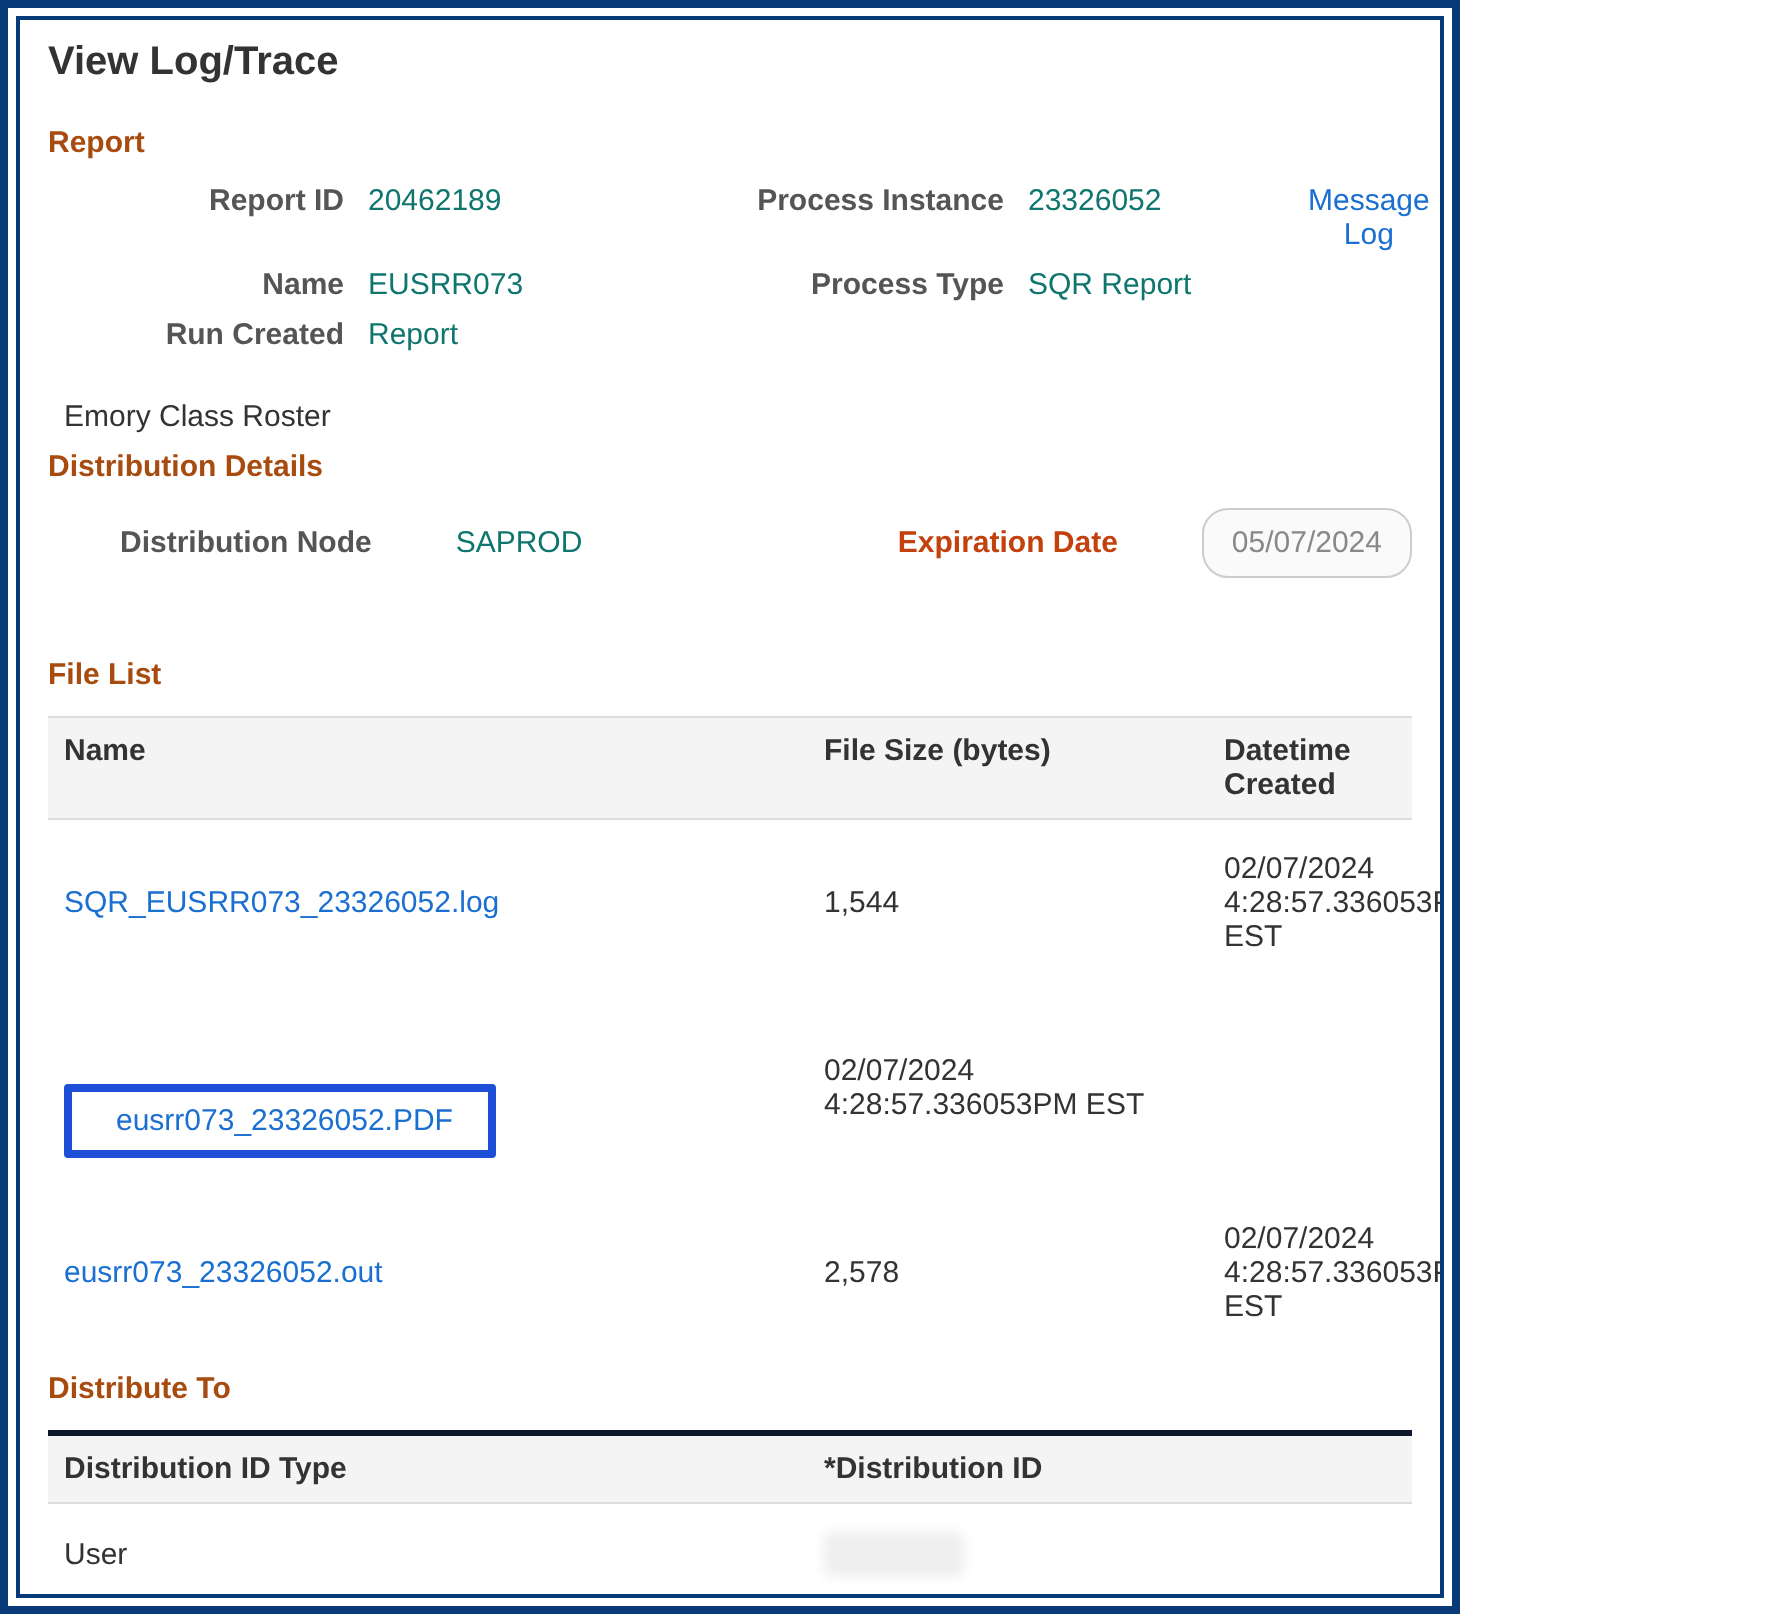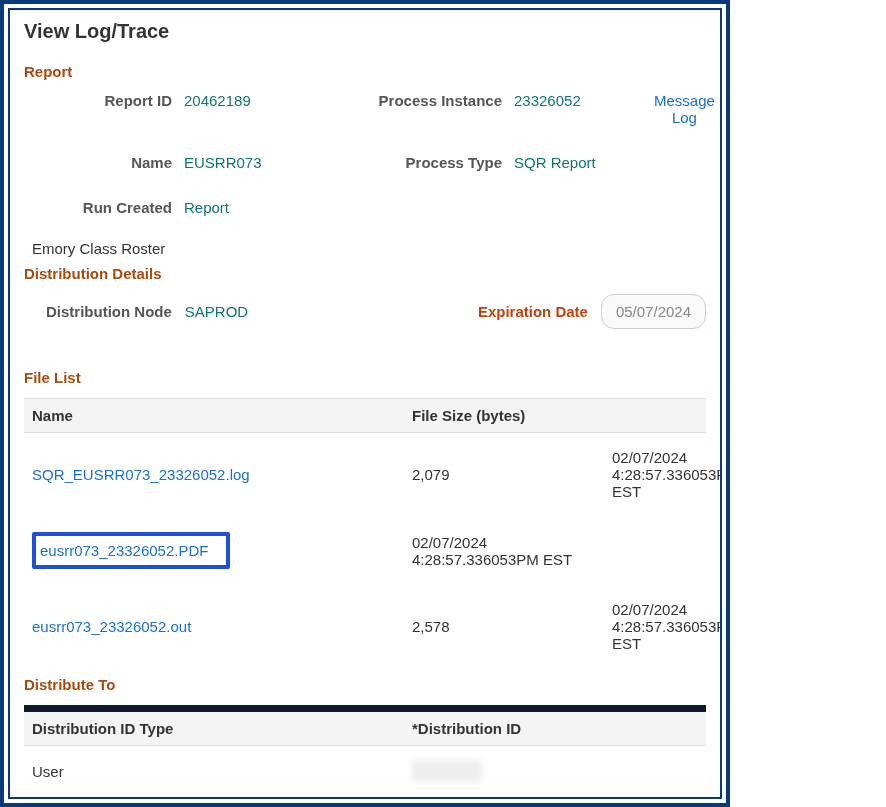--- a/index.html
+++ b/index.html
@@ -10,29 +10,29 @@
     }
     .inner {
       border:2px solid #083a7a; height:100%; overflow:auto;
       padding:10px 14px;
     }
     .page-title { font-weight:bold; font-size:20px; margin-bottom:20px;}
     .section-title { color:#a84b0f; font-weight:bold; font-size:15px; margin:8px 0 12px 0;}
     .report-grid {
       display:grid;
       grid-template-columns: 140px 160px 170px 140px 1fr;
-      row-gap:28px; margin-left:20px; margin-bottom:18px;
+      row-gap:8px; margin-left:20px; margin-bottom:18px;
     }
     .lbl { text-align:right; font-weight:bold; color:#555; padding-right:12px; }
     .val { color:#0f766e; }
     .link { color:#1a6fd1; cursor:pointer; }
     .msg-link { text-align:center; }
     .descr { margin:24px 0 4px 8px; }
     .dist-row {
-      display:flex; align-items:center; gap:1px; margin-left:22px;
+      display:flex; align-items:center; gap:30px; margin-left:36px;
       margin-top:10px; margin-bottom:40px;
     }
     .dist-row .lbl { text-align:left; }
     .pill {
       border:1px solid #ccc; padding:8px 14px; color:#888; background:#fafafa;
       border-radius:13px;
     }
     .table {}
     .thead {
       display:grid;
@@ -41,27 +41,28 @@
       font-weight:bold; padding:8px 8px;
     }
     .trow {
       display:grid;
       grid-template-columns: 380px 200px 1fr;
       padding:16px 8px;
       align-items:center;
     }
     .highlight {
       border:4px solid #1f4fd6;
-      display:inline-block; padding:6px 18px 6px 4px;
+      display:inline-block; padding:6px 18px 6px 22px;
       border-radius:2px;
+      margin-top:33px;
     }
     .dthead {
       display:grid; grid-template-columns:380px 1fr;
       background:#f4f4f4; font-weight:bold;
-      padding:8px; border-top:7px solid #0f172a; border-bottom:1px solid #ddd;
+      padding:8px; border-top:3px solid #0f172a; border-bottom:1px solid #ddd;
     }
     .dtrow { display:grid; grid-template-columns:380px 1fr; padding:14px 8px;
       align-items:center;}
     .blur { width:70px; height:22px; background:#eee;
       filter:blur(3px); border-radius:3px;}
     .btn {
       border:1px solid #1a6fd1; color:#1a6fd1; background:#fff;
       padding:8px 16px; font-size:15px; border-radius:3px; cursor:pointer;
       margin:14px 0 4px 2px;
     }
@@ -107,25 +108,26 @@
       <span class="lbl" style="font-weight:bold;color:#c2410c">Expiration Date</span>
       <span class="pill">05/07/2024</span>
     </div>
 
     <div class="section-title">File List</div>
 
     <div class="table">
       <div class="thead">
         <div>Name</div>
         <div>File Size (bytes)</div>
+        <div>Datetime Created</div>
       </div>
       <div id="file-rows">
           <div class="trow">
             <div><span class="link">SQR_EUSRR073_23326052.log</span></div>
-            <div>2,079</div>
+            <div>1,544</div>
             <div>02/07/2024  4:28:57.336053PM EST</div>
           </div>
           <div class="trow">
             <div><span class="highlight"><span class="link">eusrr073_23326052.PDF</span></span></div>
             <div>02/07/2024  4:28:57.336053PM EST</div>
           </div>
           <div class="trow">
             <div><span class="link">eusrr073_23326052.out</span></div>
             <div>2,578</div>
             <div>02/07/2024  4:28:57.336053PM EST</div>

